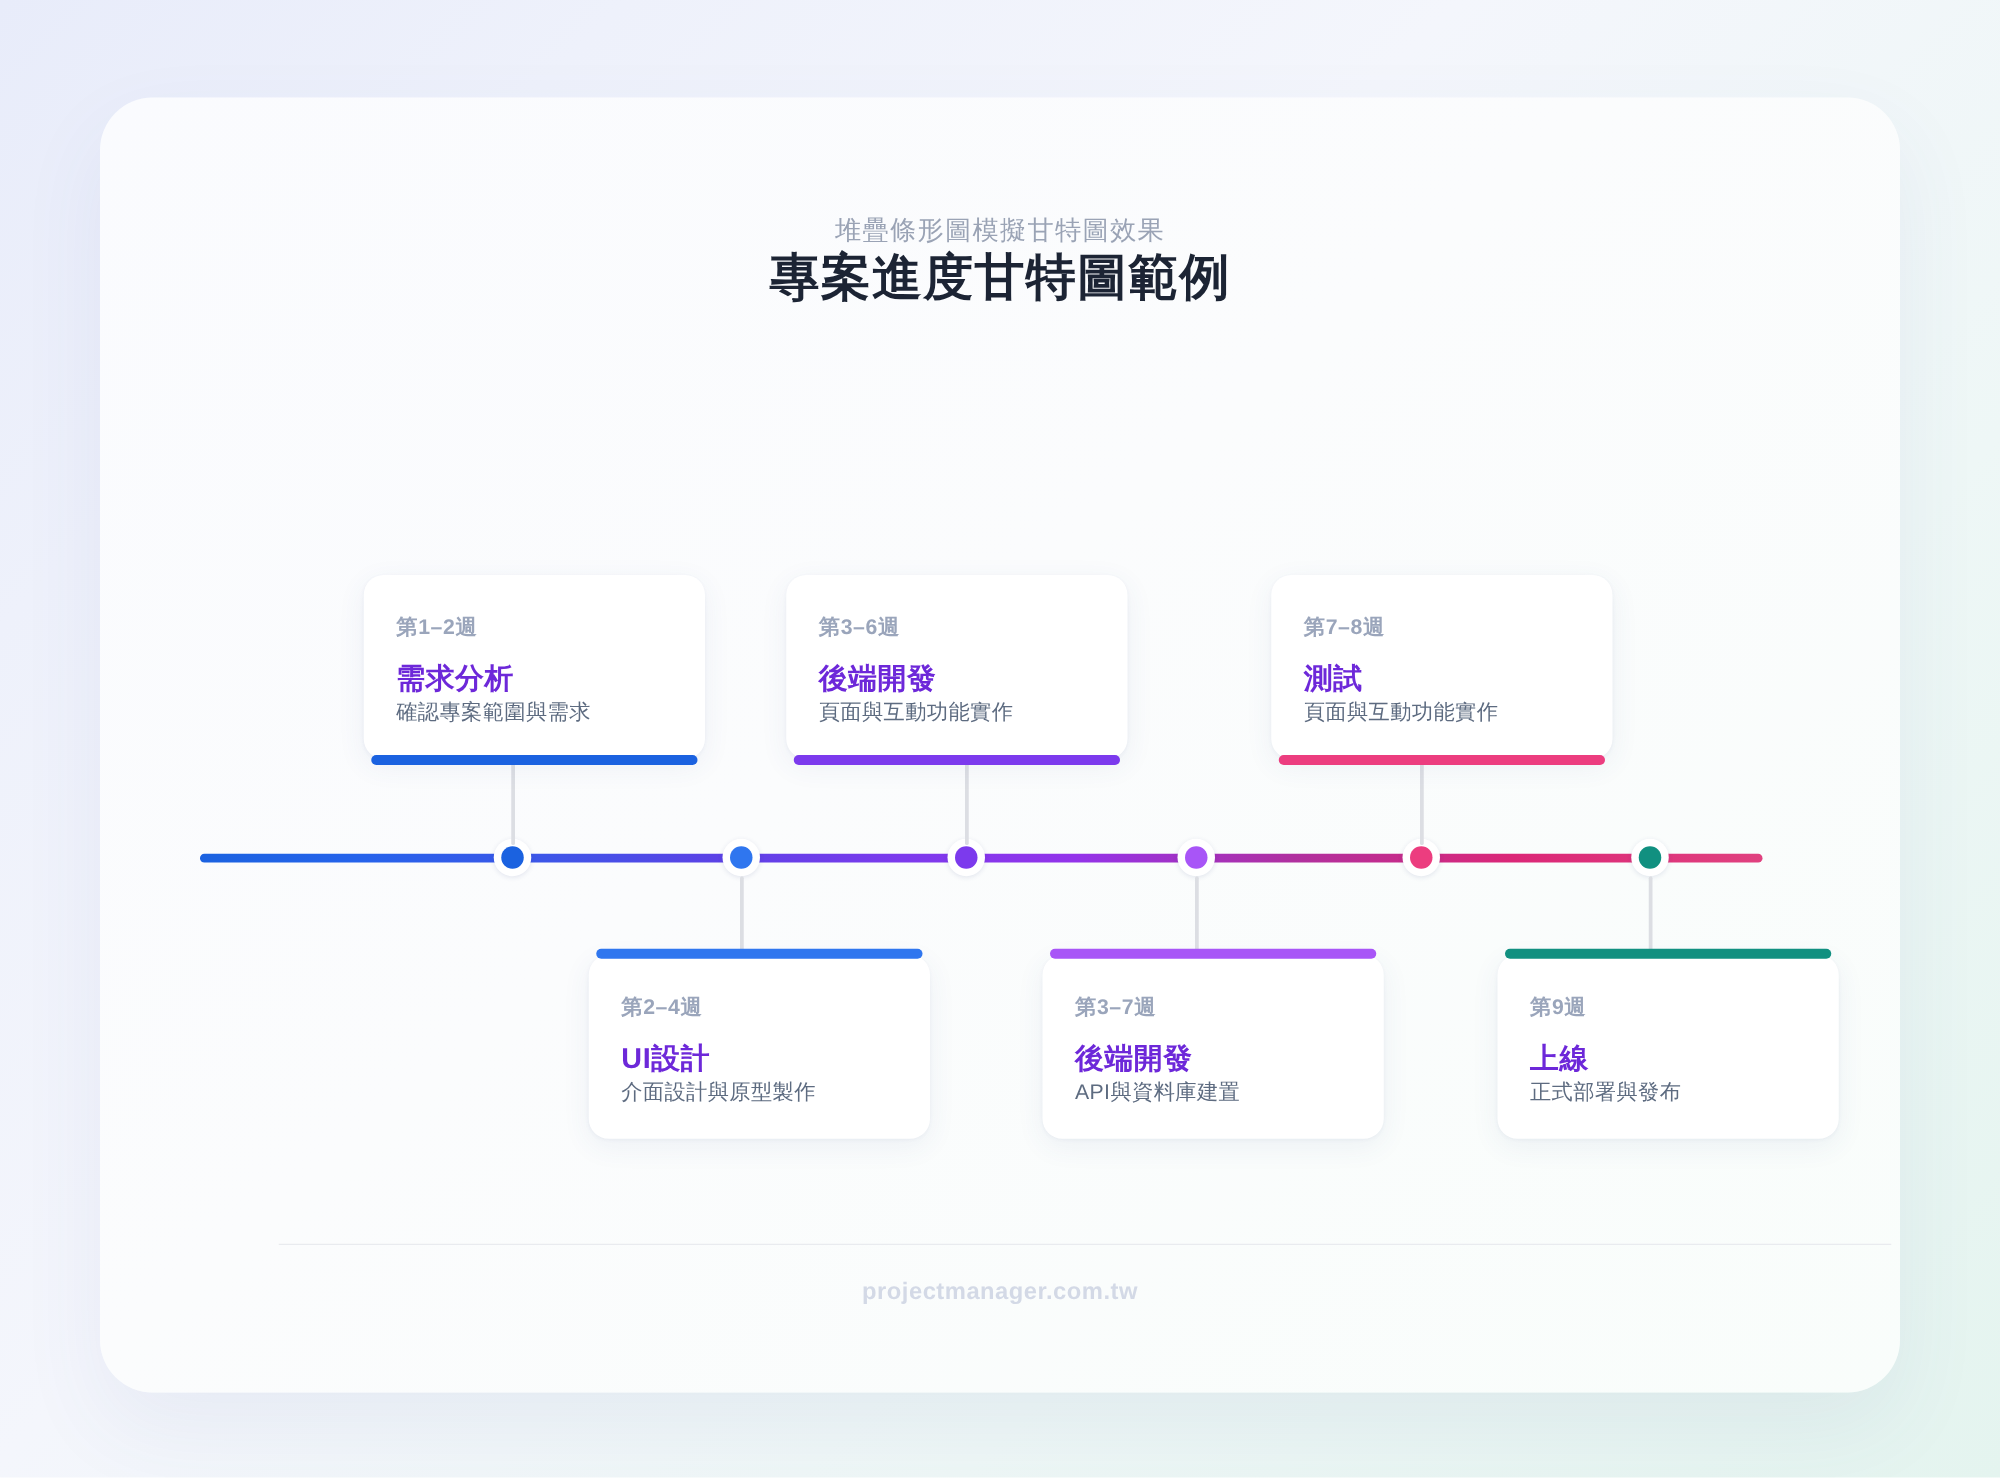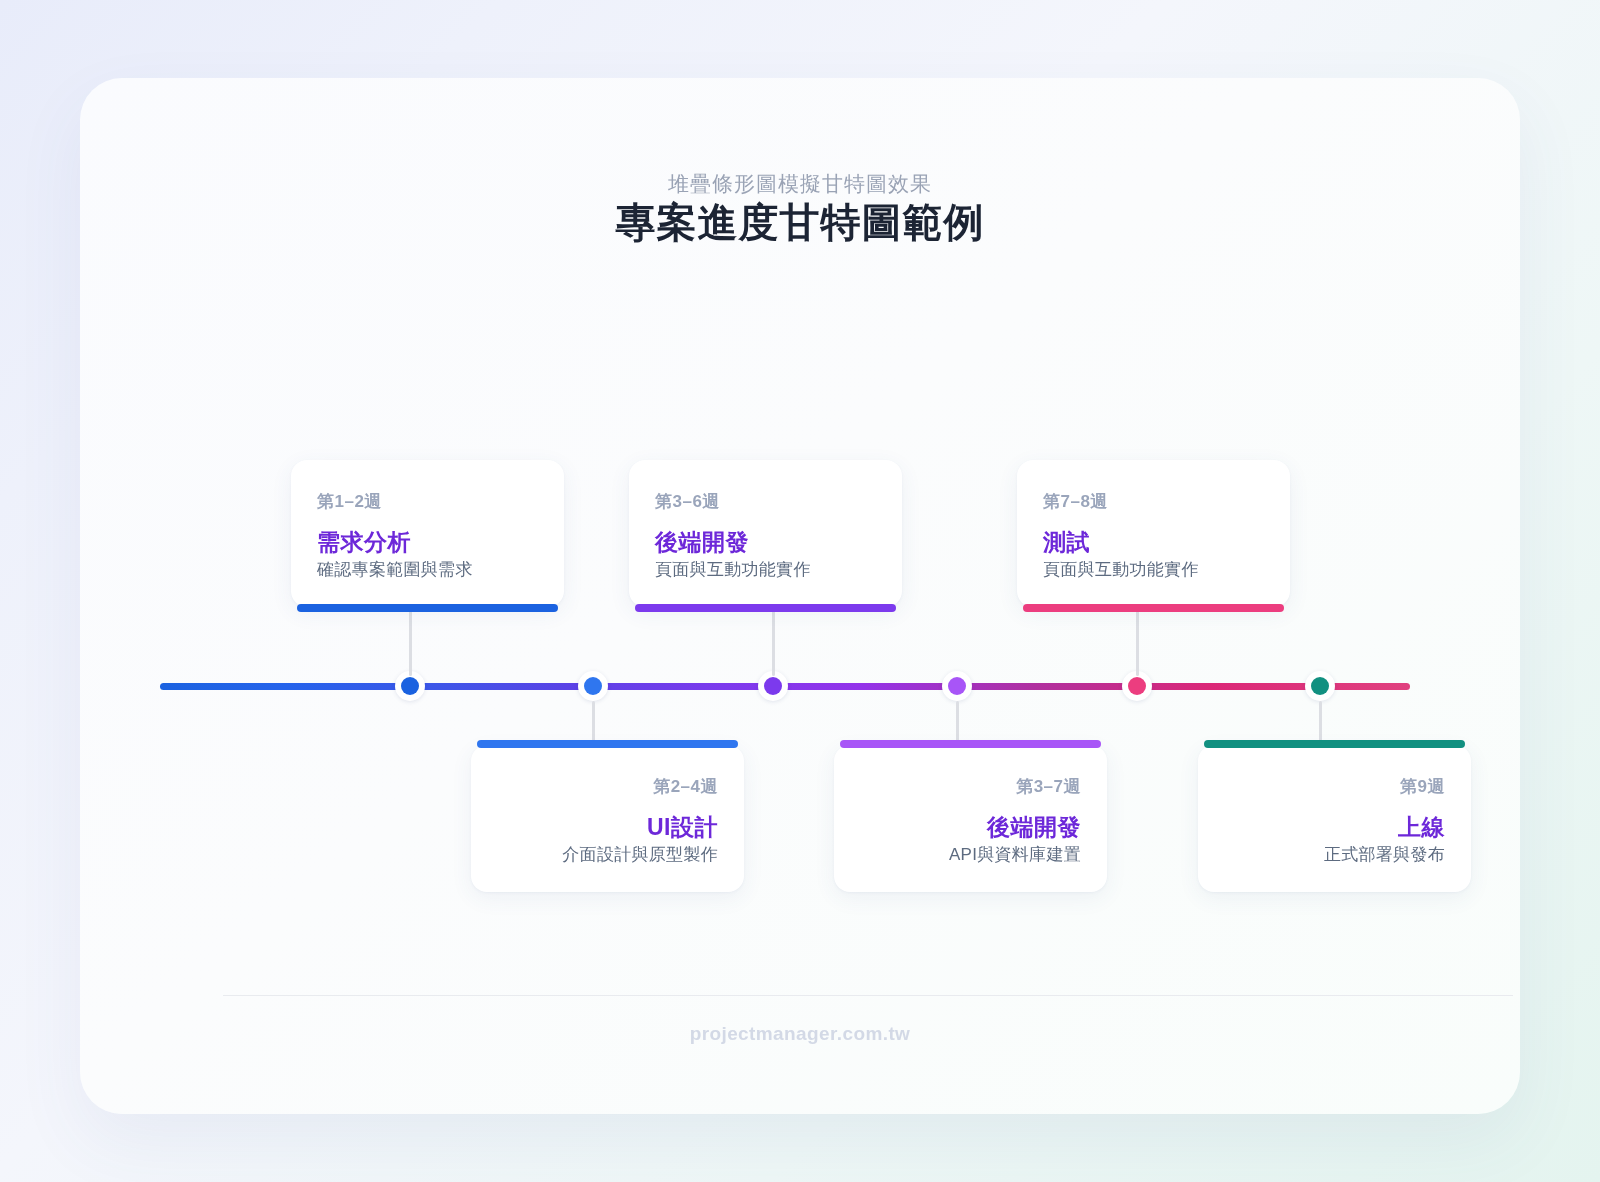--- a/index.html
+++ b/index.html
@@ -143,21 +143,21 @@
     position: absolute;
     left: 6px;
     width: 261px;
     height: 8px;
     border-radius: 5px;
   }
   .card.top-card .accent    { bottom: -5px; }
   .card.bottom-card .accent { top: -5px; }
 
   .card.top-card    { top: 82px;  }
-  .card.bottom-card { top: 367px; text-align: right; }
+  .card.bottom-card { top: 386px; }
 
   
   #divider {
     position: absolute;
     left: 143px;
     top: 917px;
     width: 1290px;
     height: 1px;
     background: #e9ebef;
   }

